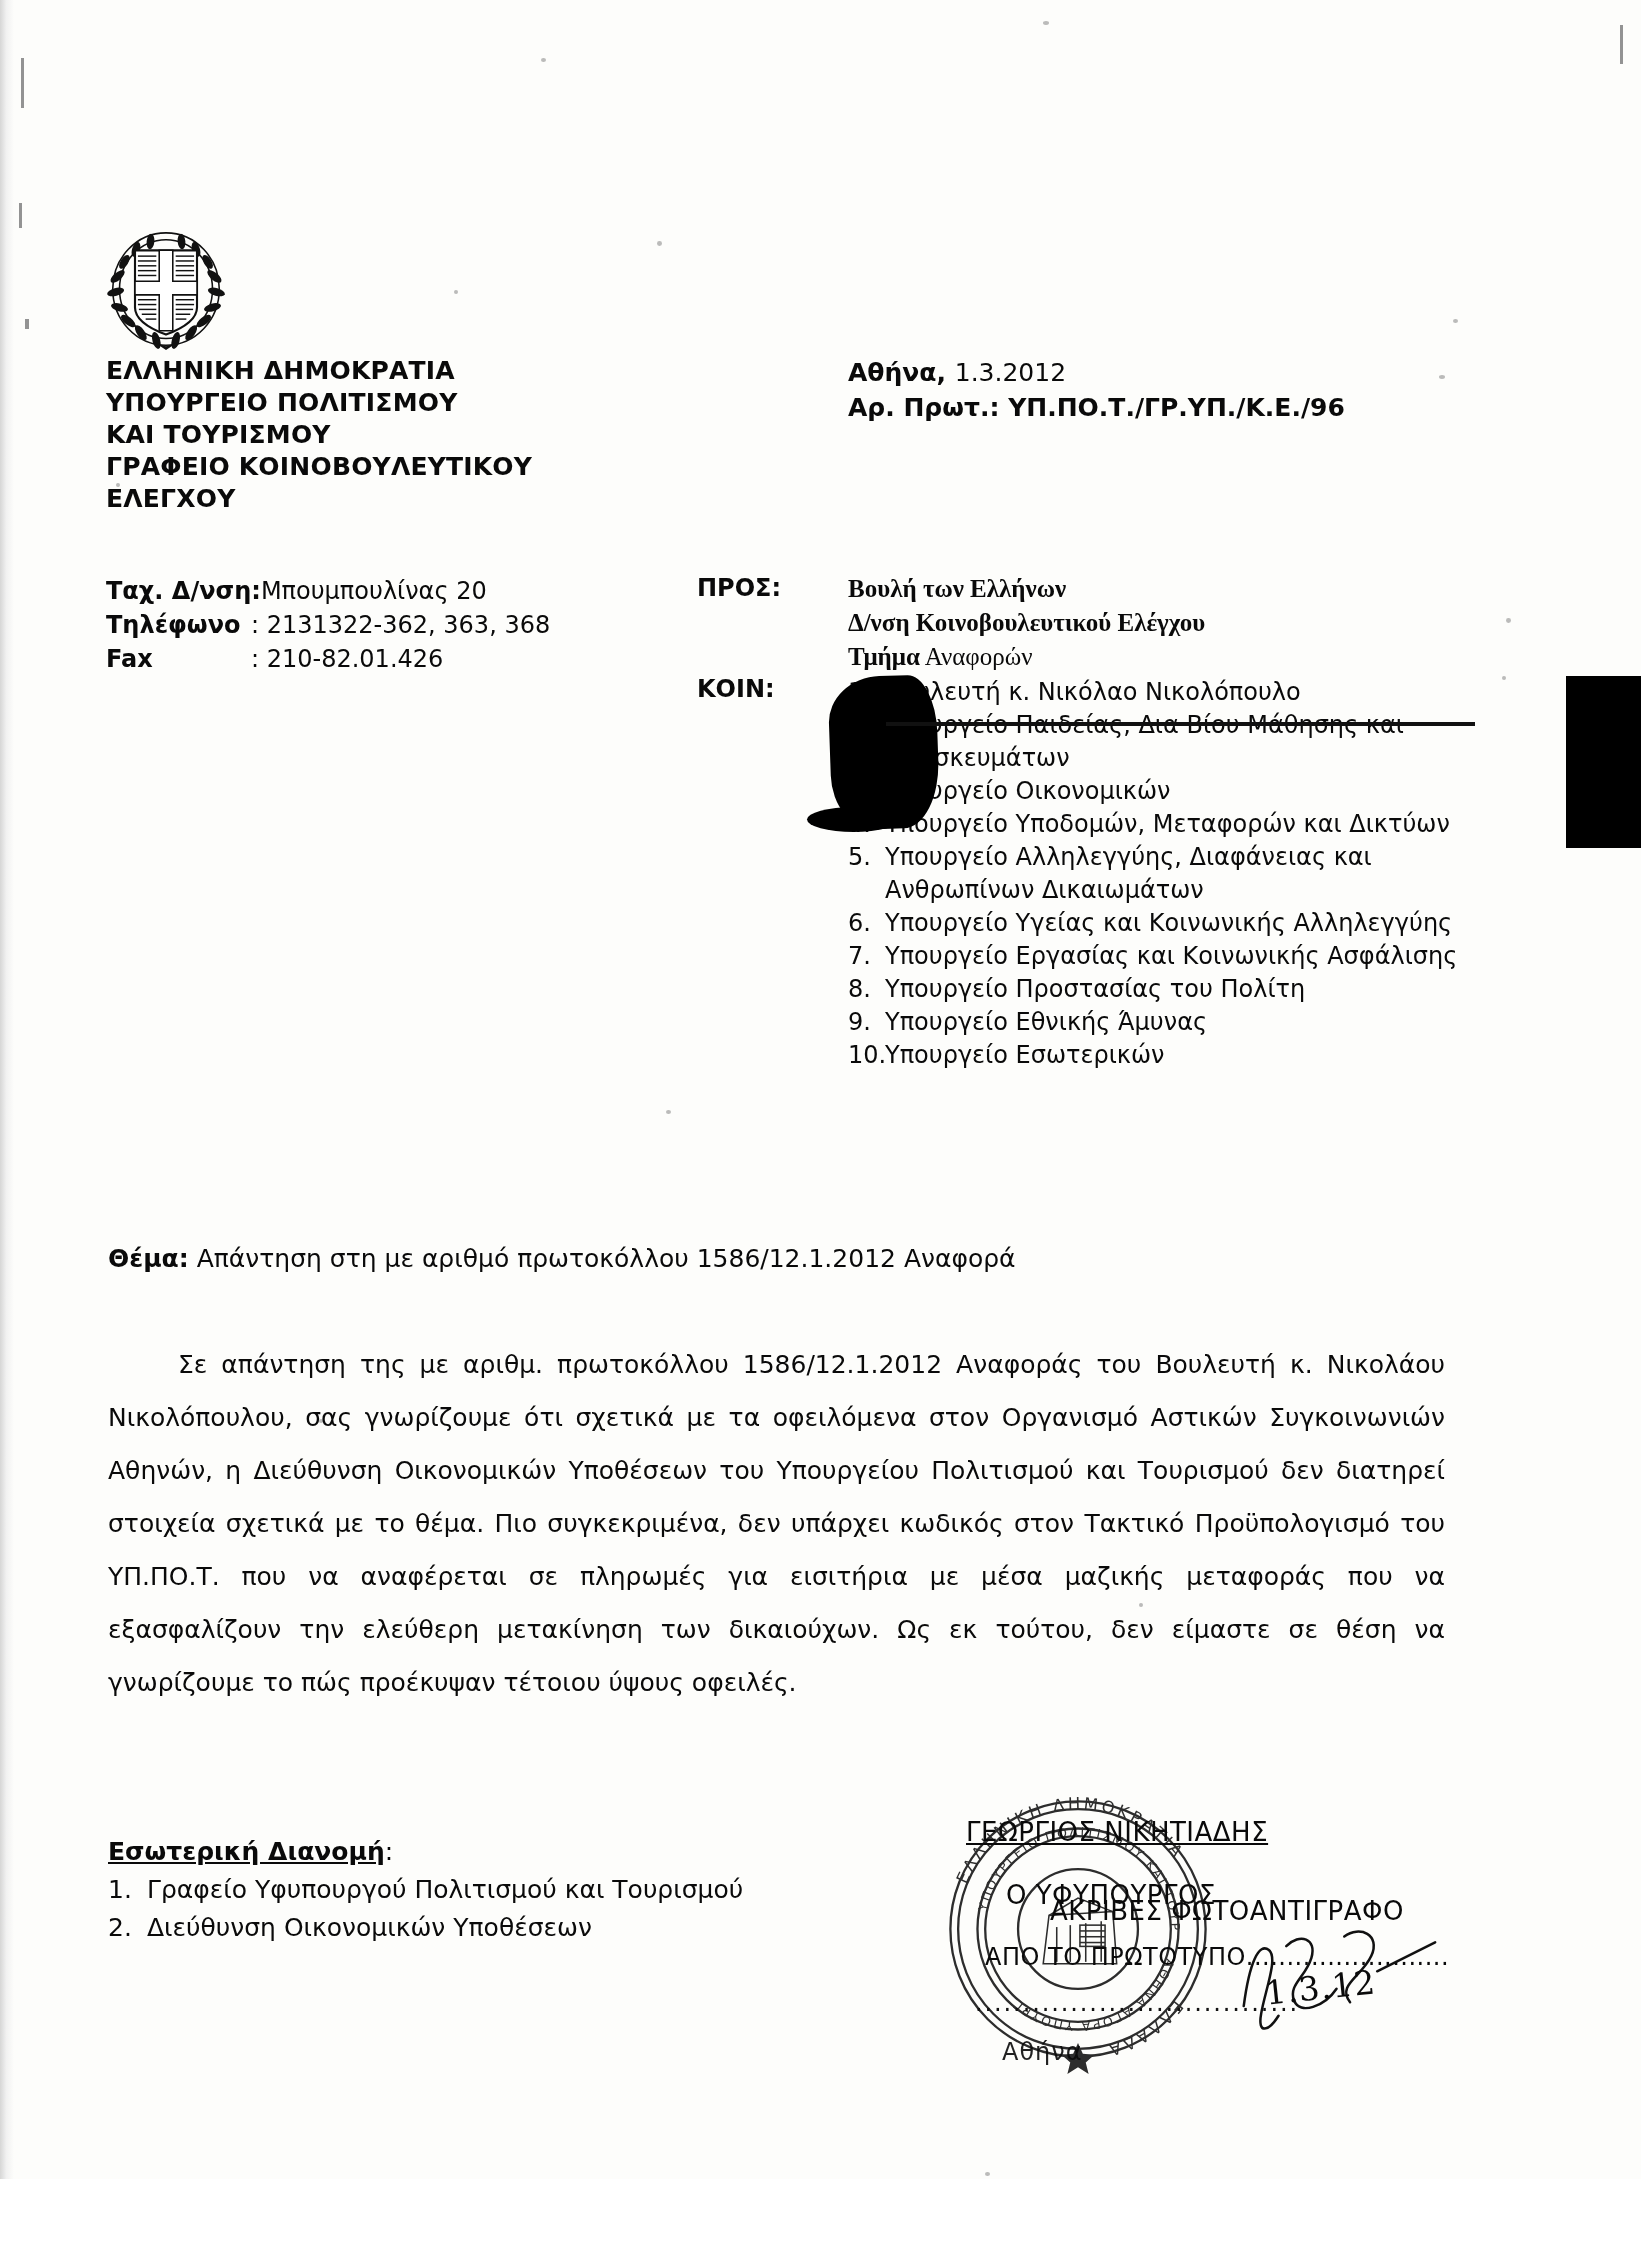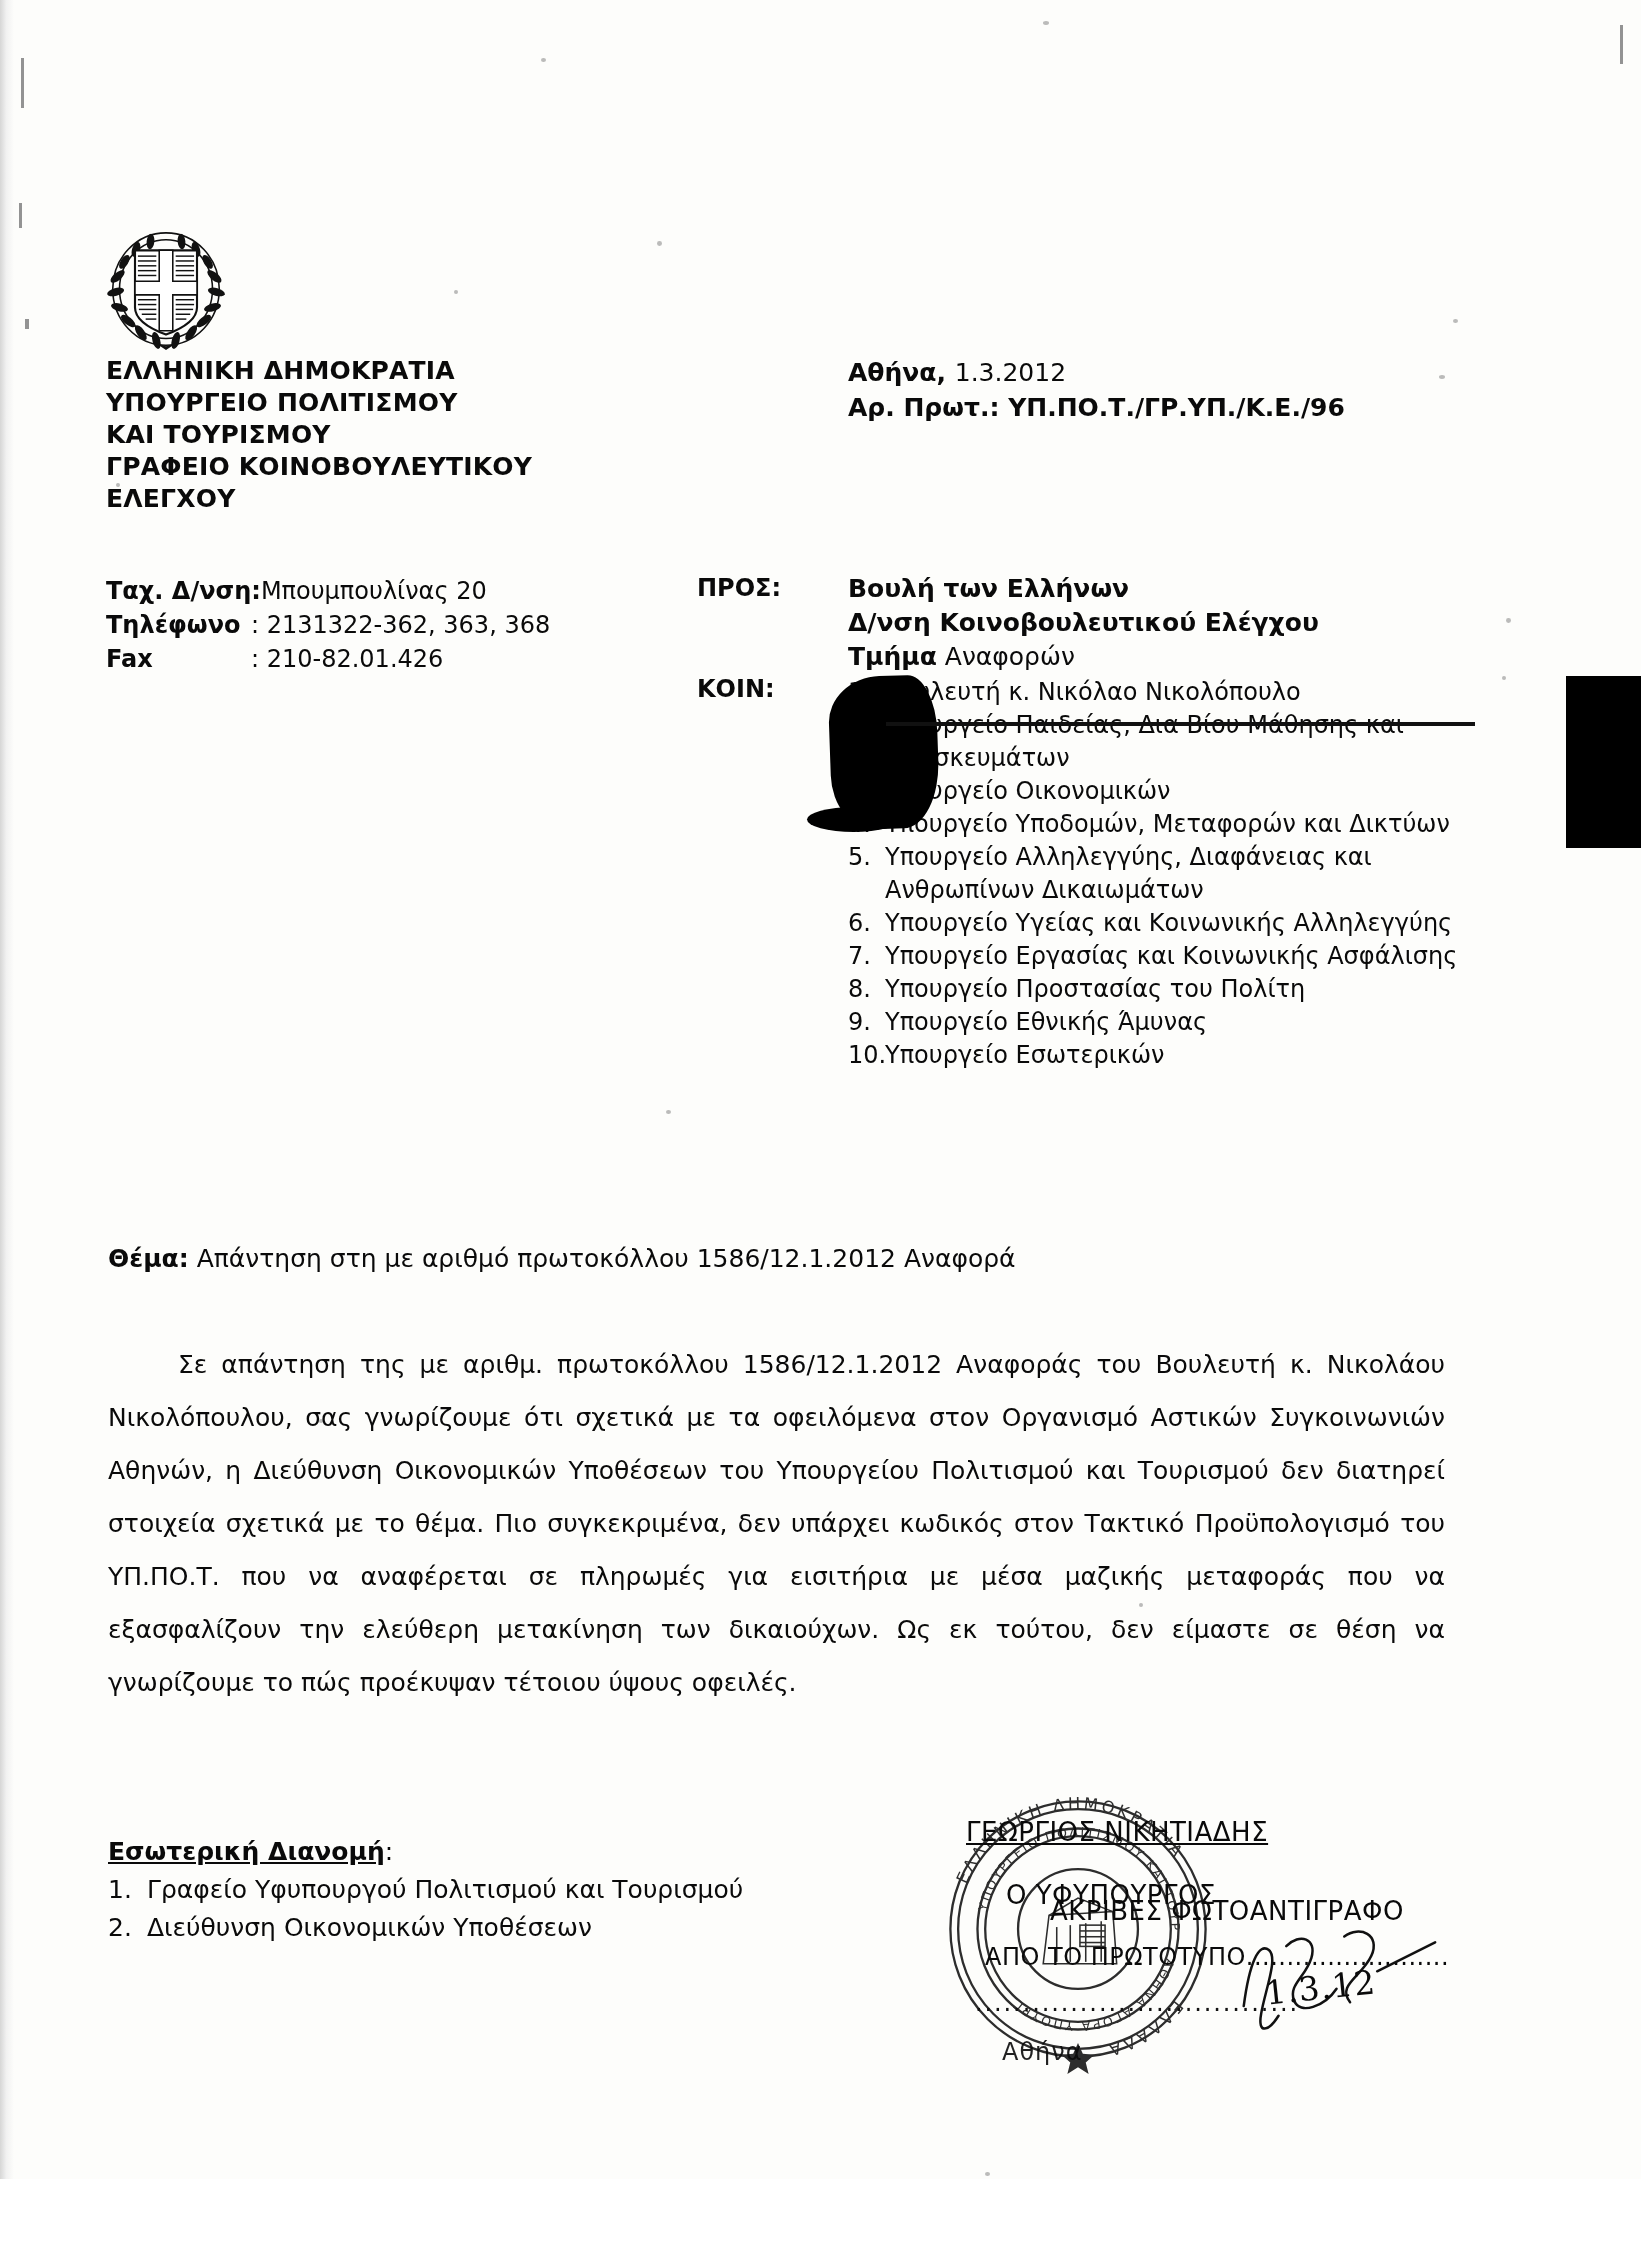--- a/index.html
+++ b/index.html
@@ -89,20 +89,21 @@
   .recip-koin { position: absolute; left: 697px; top: 675px; font-size: 24px; font-weight: bold; }
 
   .pros-block {
     position: absolute;
     left: 848px;
     top: 572px;
     width: 618px;
     font-size: 25px;
     line-height: 34px;
     font-weight: bold;
+    font-family: Liberation Serif, serif;
   }
   .pros-block .normal { font-weight: normal; }
 
   .koin-list {
     position: absolute;
     left: 848px;
     top: 676px;
     width: 637px;
     font-size: 24px;
     line-height: 33px;

